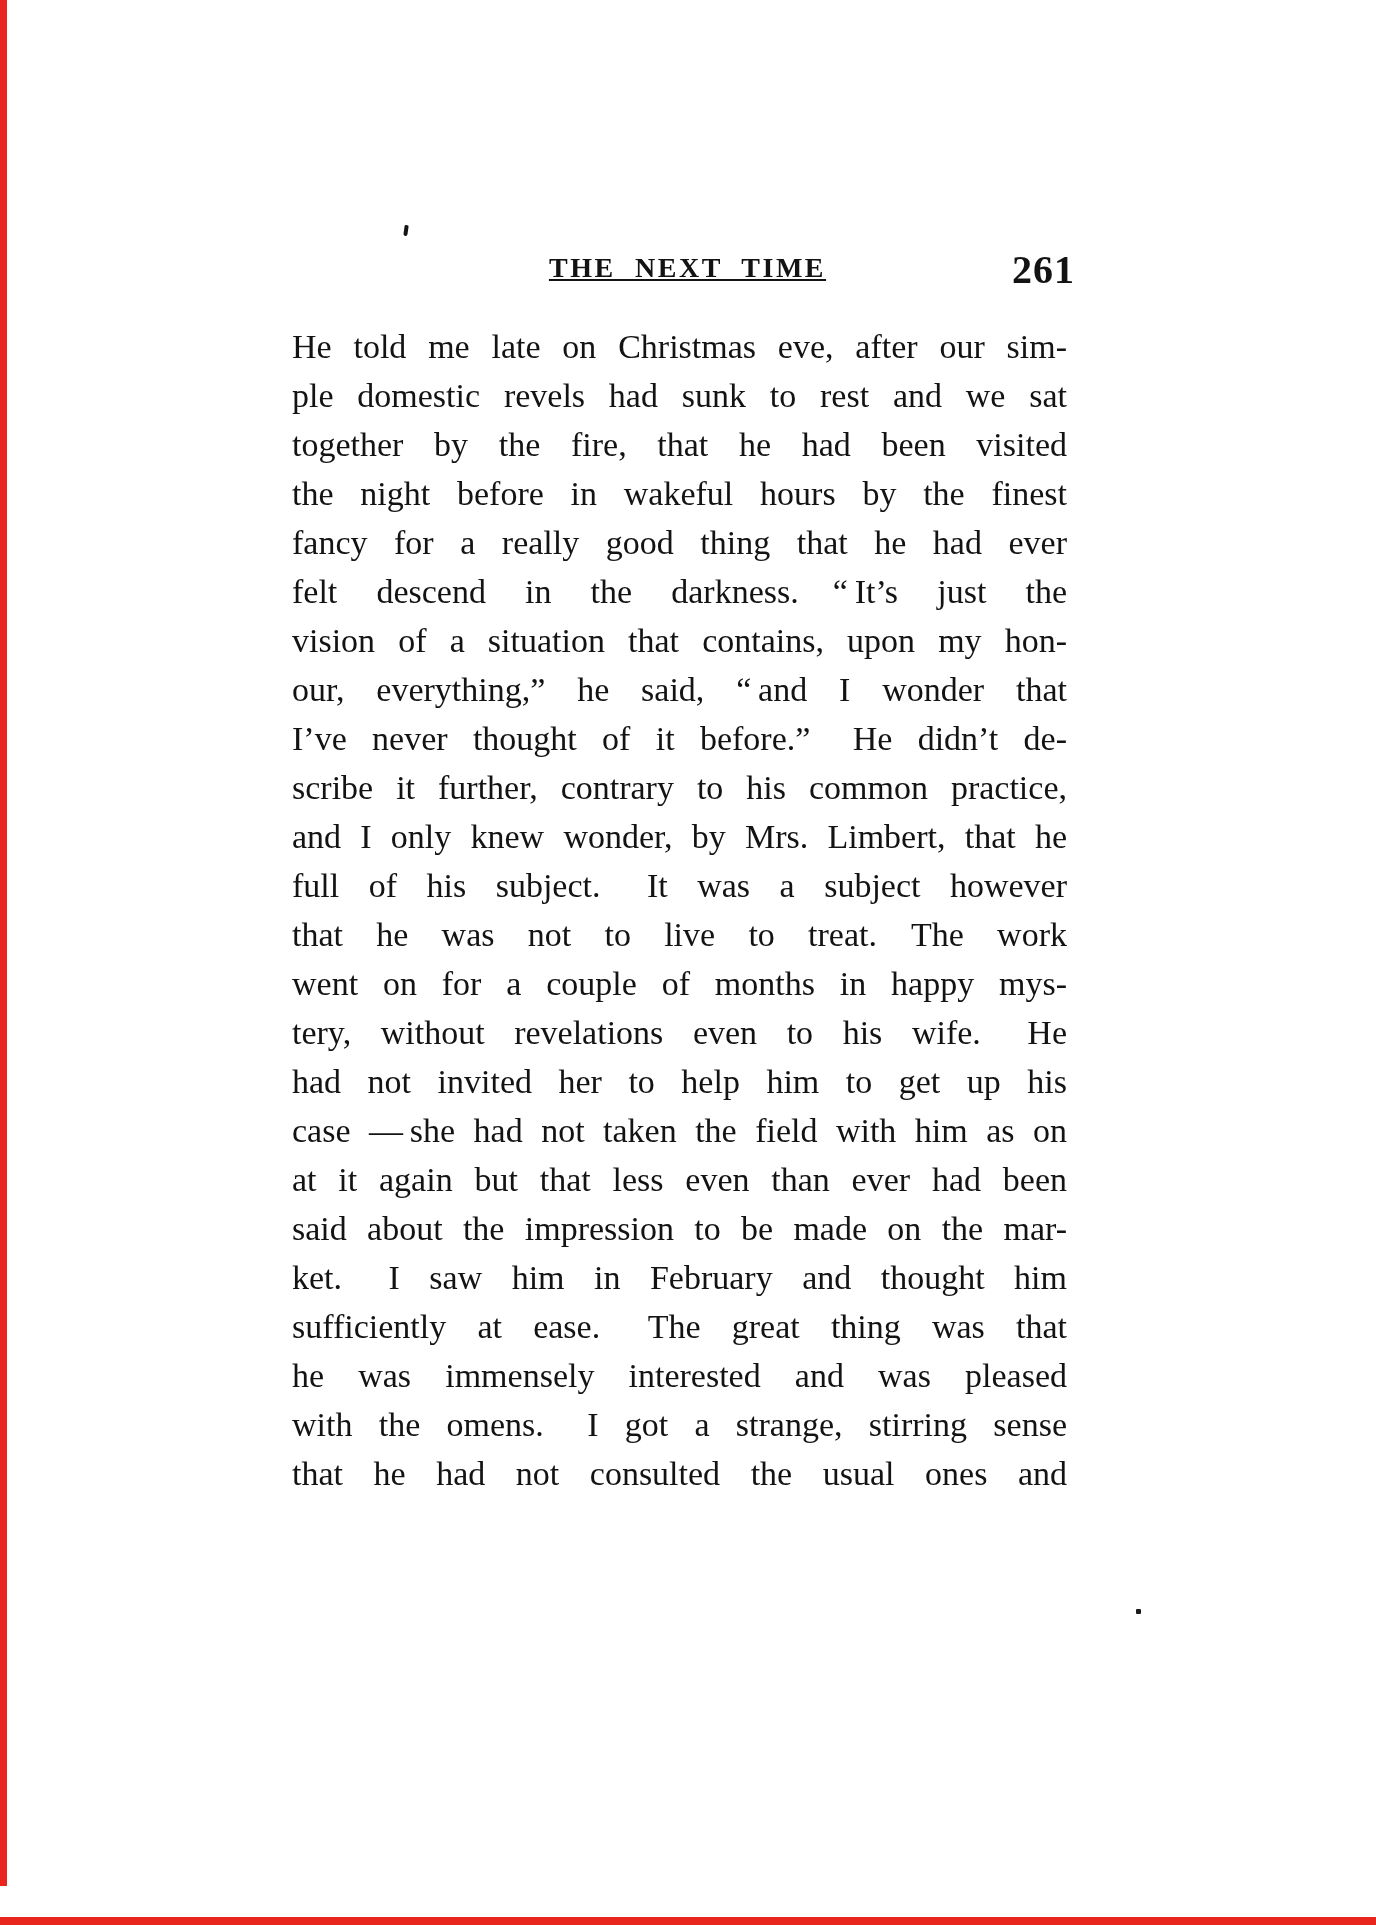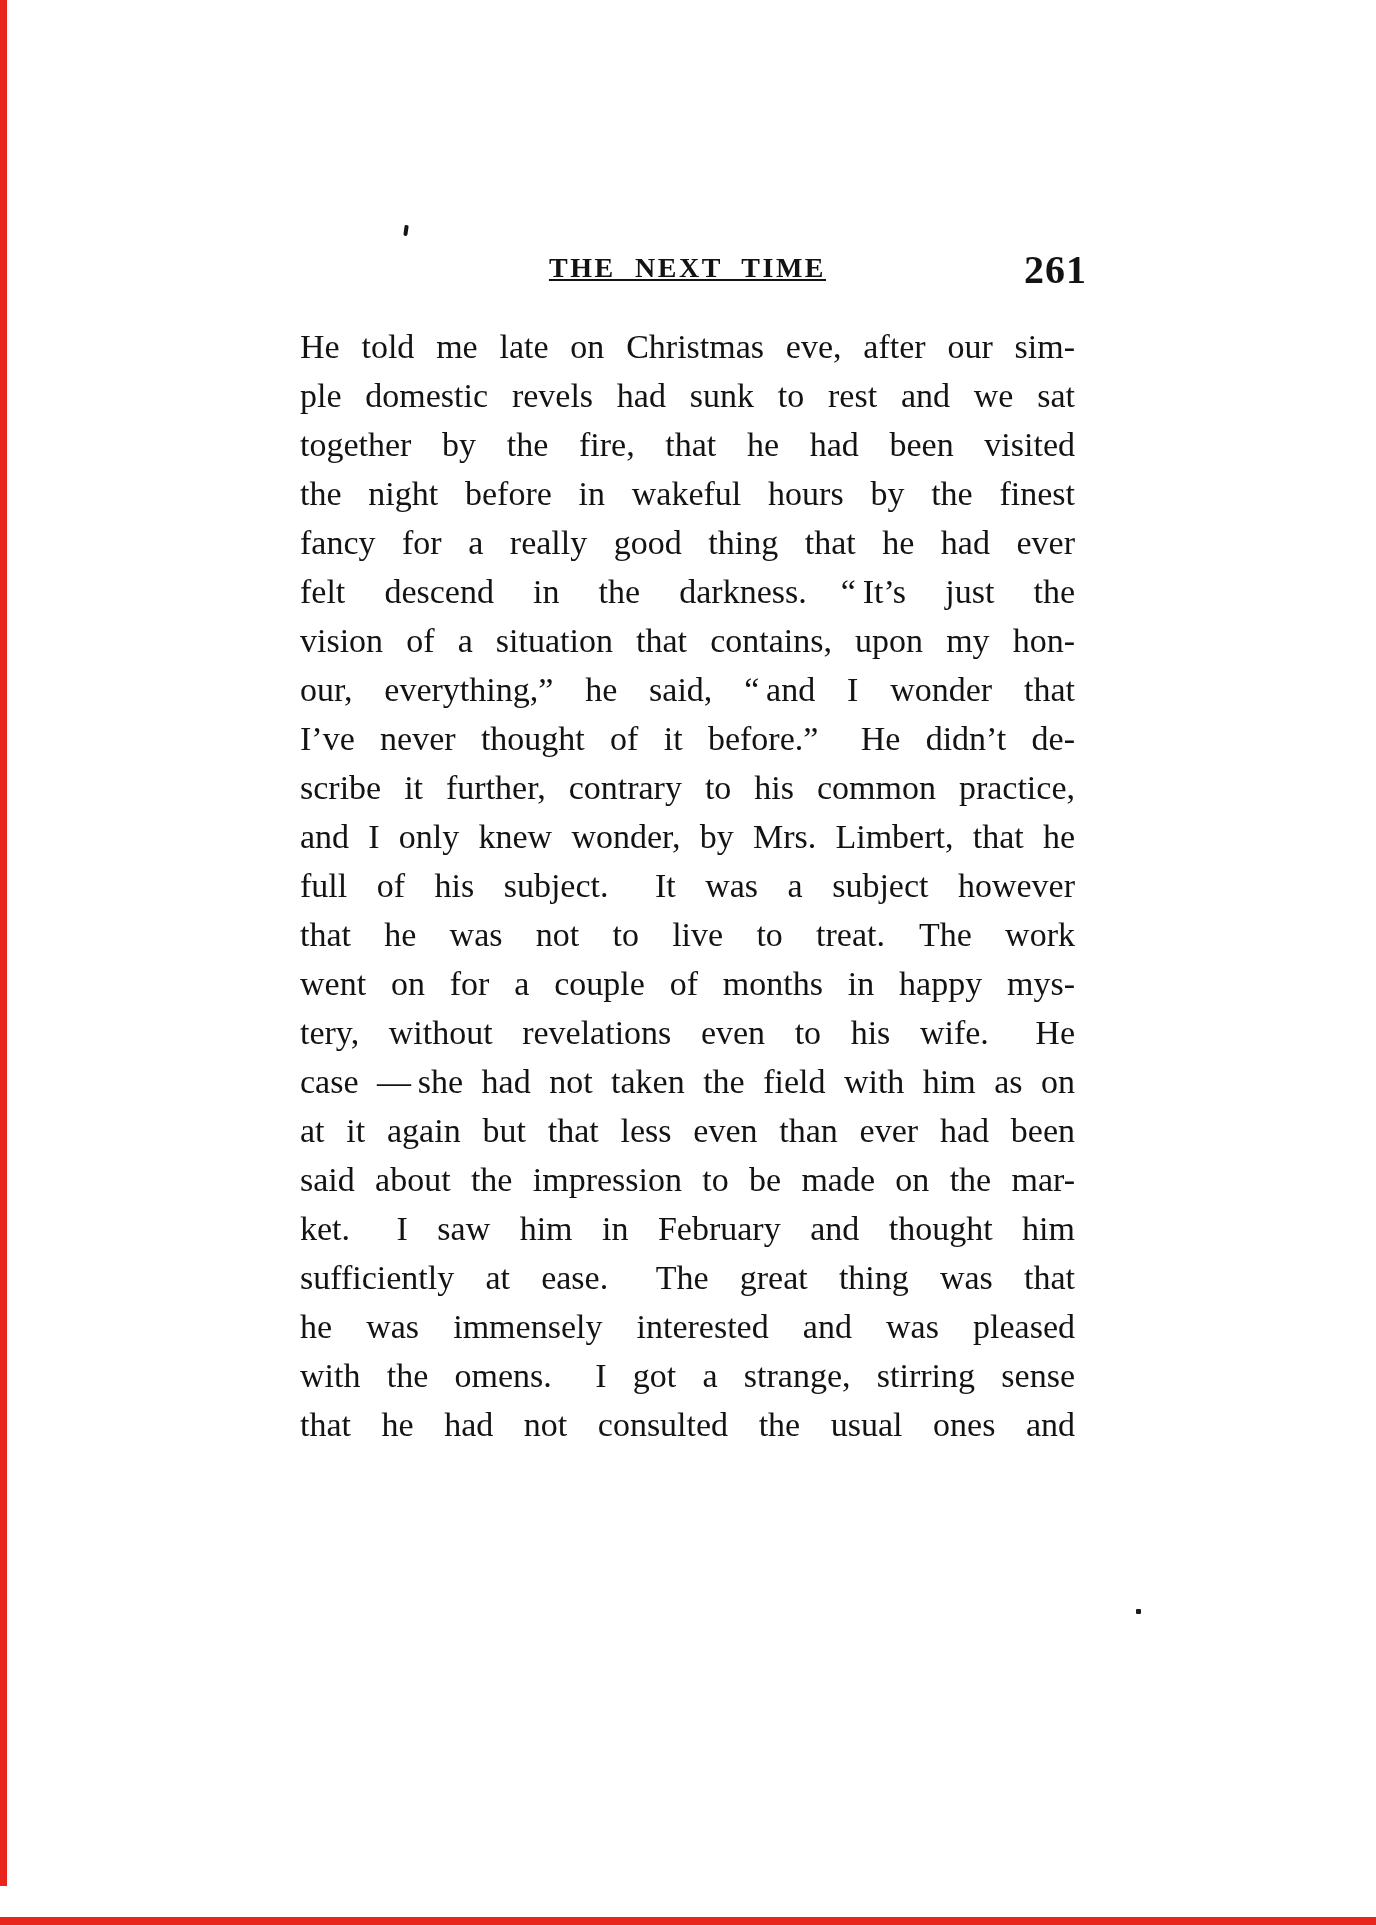--- a/index.html
+++ b/index.html
@@ -19,30 +19,30 @@
     left: 300px; width: 775px; top: 254px;
     text-align: center;
     font-size: 28px; font-weight: bold;
     letter-spacing: 2.5px; word-spacing: 10px;
     line-height: 1;
     white-space: nowrap;
     text-decoration: underline;
   }
   .page-number {
     position: absolute;
-    right: 289px; top: 250px;
+    right: 301px; top: 250px;
     font-size: 40px; font-weight: bold;
     line-height: 1;
     letter-spacing: 1px;
   }
 
   
   .body-text {
     position: absolute;
-    left: 300px; top: 322px; width: 775px;
+    left: 292px; top: 322px; width: 775px;
   }
   .line {
     height: 49px;
     line-height: 49px;
     font-size: 34px;
     text-align: justify;
     text-align-last: justify;
     white-space: normal;
     overflow: visible;
   }
@@ -97,20 +97,21 @@
       <div class="line">felt descend in the darkness.  “ It’s just the</div>
       <div class="line">vision of a situation that contains, upon my hon-</div>
       <div class="line">our, everything,” he said, “ and I wonder that</div>
       <div class="line">I’ve never thought of it before.”  He didn’t de-</div>
       <div class="line">scribe it further, contrary to his common practice,</div>
       <div class="line">and I only knew wonder, by Mrs. Limbert, that he</div>
       <div class="line">full of his subject.  It was a subject however</div>
       <div class="line">that he was not to live to treat.  The work</div>
       <div class="line">went on for a couple of months in happy mys-</div>
       <div class="line">tery, without revelations even to his wife.  He</div>
+      <div class="line">had not invited her to help him to get up his</div>
       <div class="line">case — she had not taken the field with him as on</div>
       <div class="line">at it again but that less even than ever had been</div>
       <div class="line">said about the impression to be made on the mar-</div>
       <div class="line">ket.  I saw him in February and thought him</div>
       <div class="line">sufficiently at ease.  The great thing was that</div>
       <div class="line">he was immensely interested and was pleased</div>
       <div class="line">with the omens.  I got a strange, stirring sense</div>
       <div class="line">that he had not consulted the usual ones and</div>
     </div>
 

